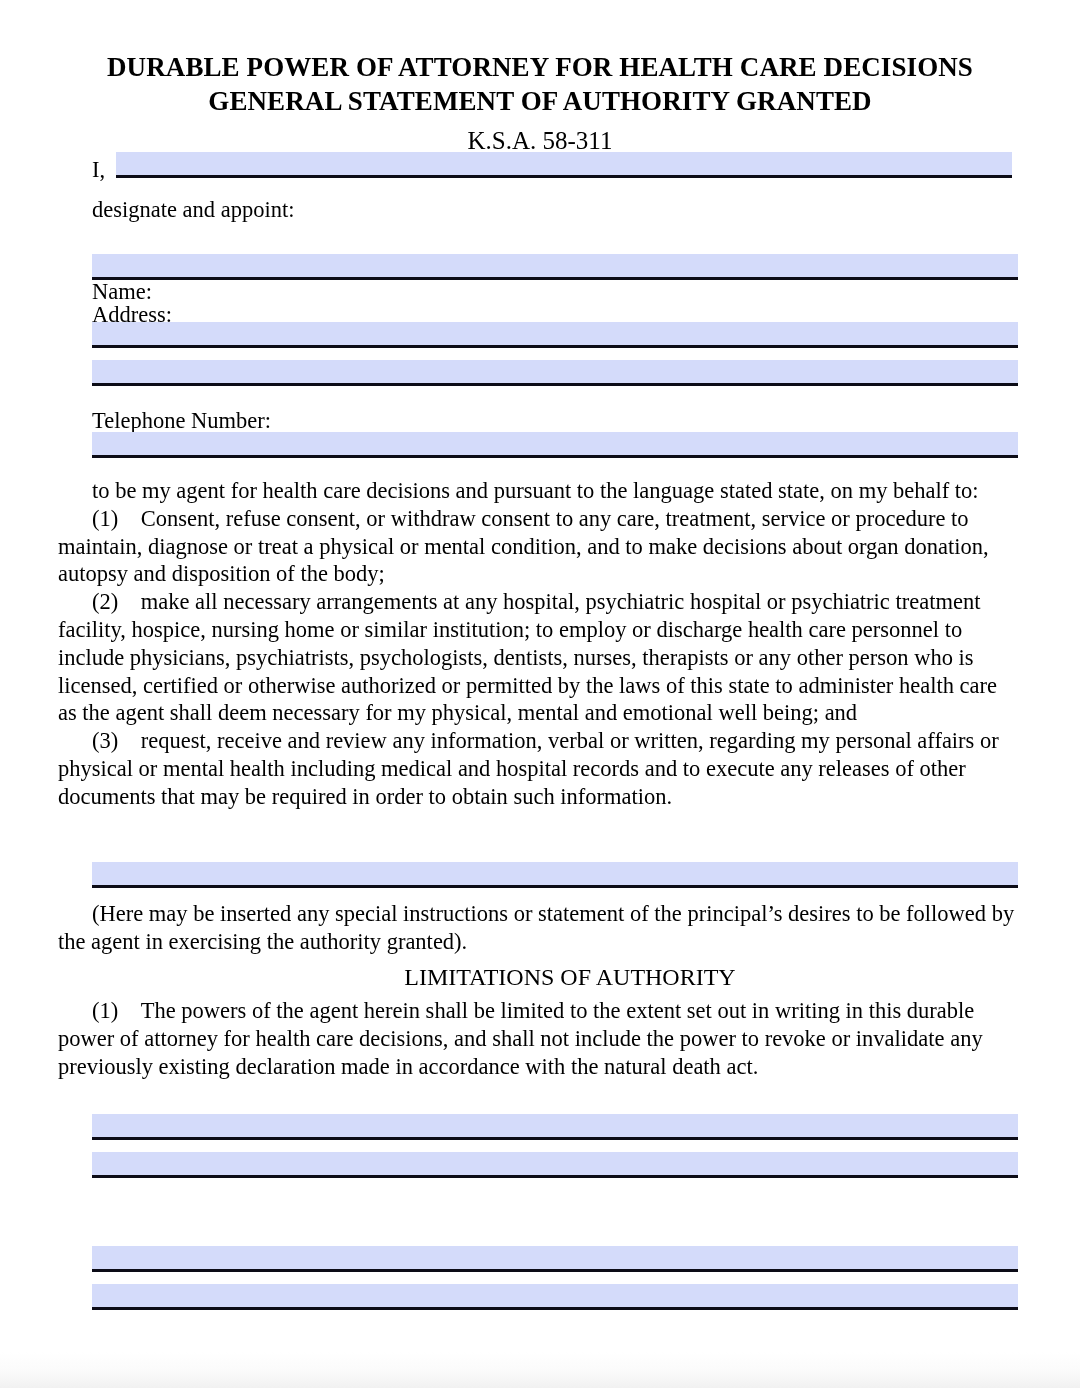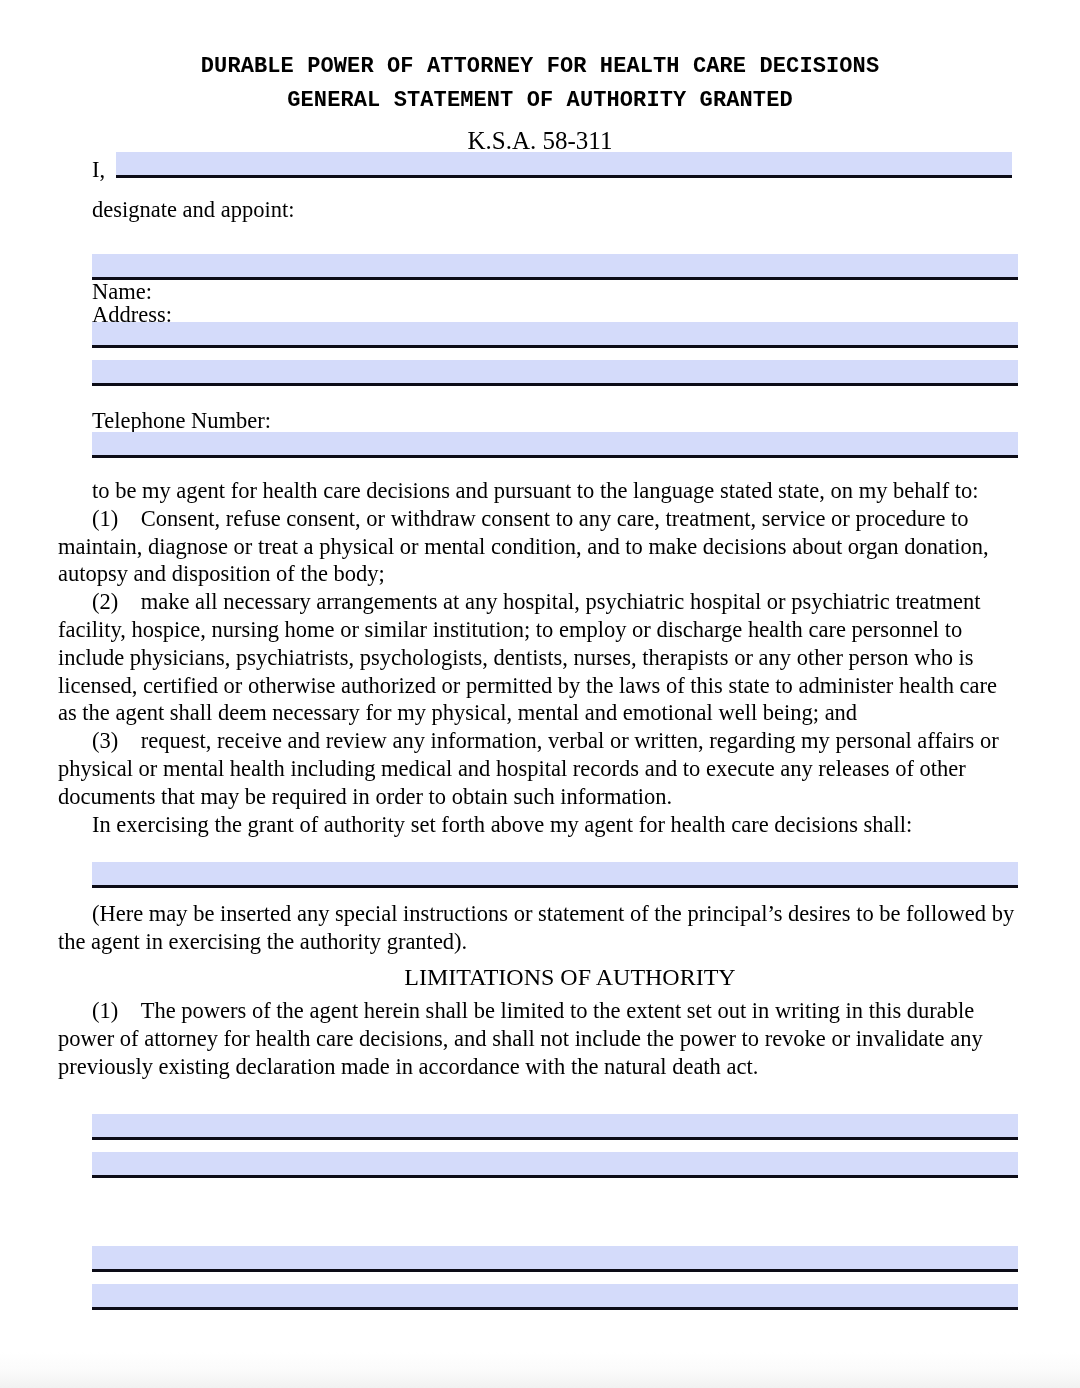--- a/index.html
+++ b/index.html
@@ -27,26 +27,25 @@
     bottom: 0;
     height: 60px;
     background: linear-gradient(to bottom, #ffffff 0%, #ffffff 40%, #fbfbfb 70%, #f1f1f1 100%);
     pointer-events: none;
   }
 
   
   .doc-title {
     text-align: center;
     font-weight: bold;
-    font-size: 22px;
+    font-size: 27px;
     line-height: 34px;
     letter-spacing: 0.1px;
     margin: 0;
     padding: 0;
-    font-family: Liberation Mono, monospace;
   }
   .title-block {
     position: absolute;
     left: 0;
     right: 0;
     top: 50px;
   }
   .statute-line {
     text-align: center;
     font-size: 25px;
@@ -152,21 +151,20 @@
   <div style="position:absolute; left:58px; top:477px; width:962px;">
 
     <p class="body-text indent">to be my agent for health care decisions and pursuant to the language stated state, on my behalf to:</p>
 
     <p class="body-text indent">(1) Consent, refuse consent, or withdraw consent to any care, treatment, service or procedure to maintain, diagnose or treat a physical or mental condition, and to make decisions about organ donation, autopsy and disposition of the body;</p>
 
     <p class="body-text indent">(2) make all necessary arrangements at any hospital, psychiatric hospital or psychiatric treatment facility, hospice, nursing home or similar institution; to employ or discharge health care personnel to include physicians, psychiatrists, psychologists, dentists, nurses, therapists or any other person who is licensed, certified or otherwise authorized or permitted by the laws of this state to administer health care as the agent shall deem necessary for my physical, mental and emotional well being; and</p>
 
     <p class="body-text indent">(3) request, receive and review any information, verbal or written, regarding my personal affairs or physical or mental health including medical and hospital records and to execute any releases of other documents that may be required in order to obtain such information.</p>
 
-    <p class="body-text indent">In exercising the grant of authority set forth above my agent for health care decisions shall:</p>
   </div>
 
   <div class="form-field" style="left:92px; top:862px; width:926px; height:26px;"></div>
 
   <div style="position:absolute; left:58px; top:900px; width:962px;">
     <p class="body-text indent">(Here may be inserted any special instructions or statement of the principal’s desires to be followed by the agent in exercising the authority granted).</p>
   </div>
 
   <div style="position:absolute; left:0; top:962px; width:1080px;margin-left:30px;">
     <div class="center-head">LIMITATIONS OF AUTHORITY</div>

